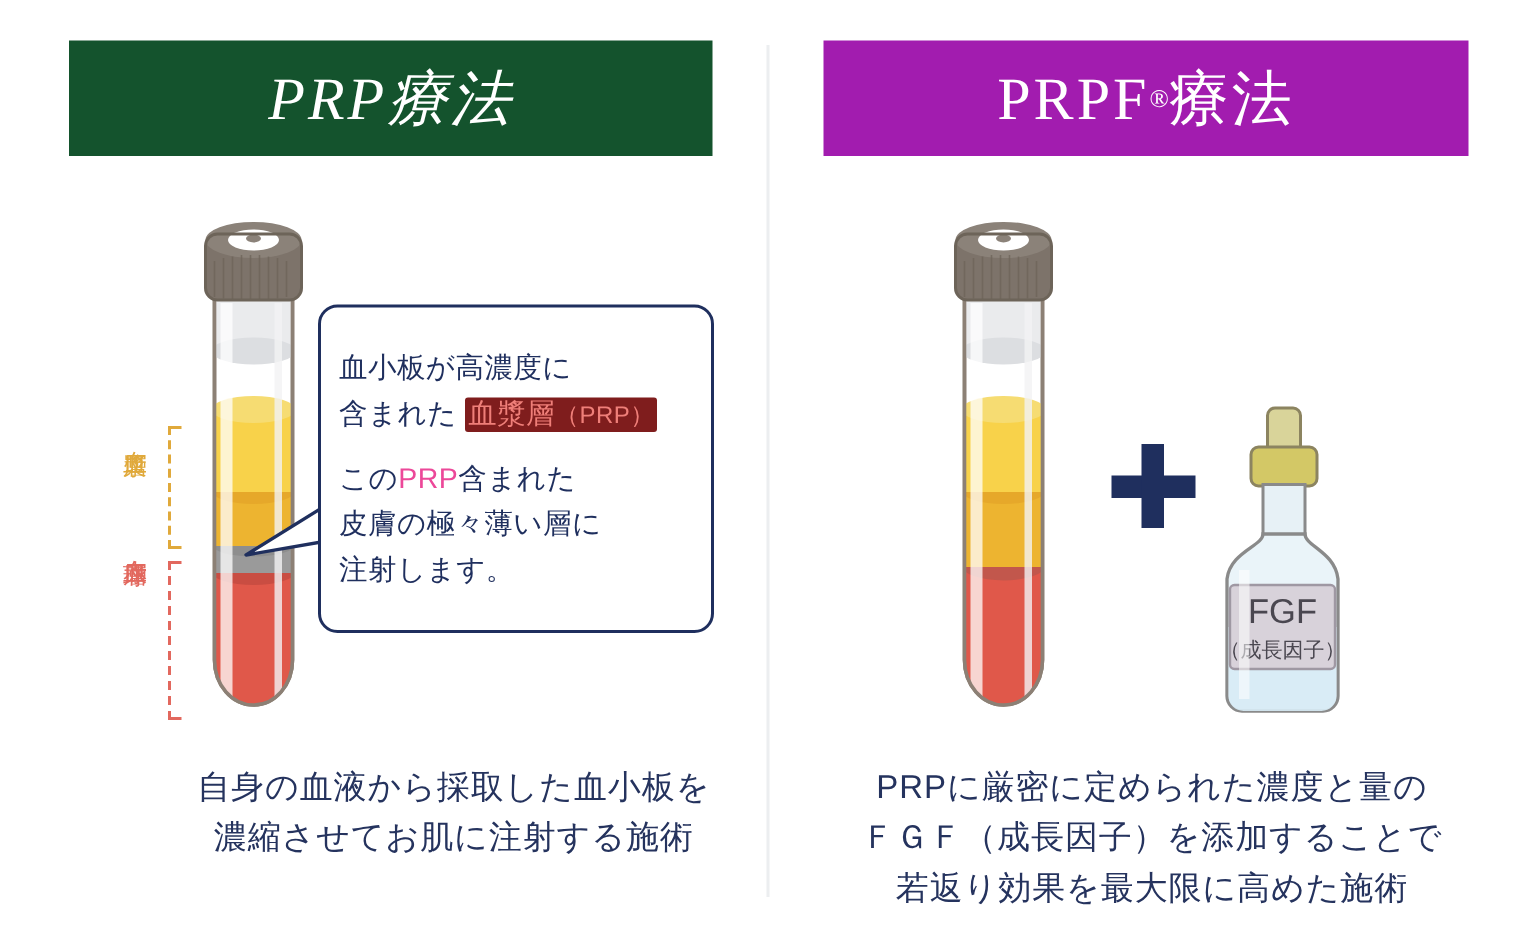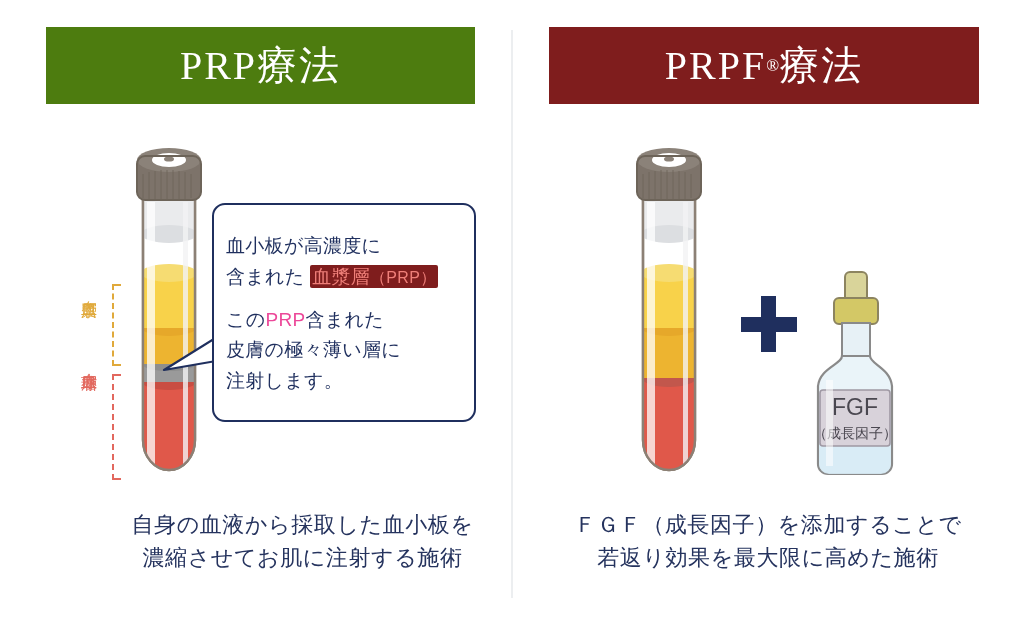--- a/index.html
+++ b/index.html
@@ -25,22 +25,22 @@
 
   
   .banner{
     position:absolute;top:27px;height:77px;
     display:flex;align-items:center;justify-content:center;
     color:#ffffff;
     font-family:"Liberation Serif","DejaVu Serif",serif;
     font-size:40px;letter-spacing:2px;
     white-space:nowrap;
   }
-  .banner.blue{left:46px;width:429px;background:#4d7c0f;}
-  .banner.pink{left:549px;width:430px;background:#7f1d1d;}
+  .banner.blue{left:46px;width:429px;background:#14532d;font-style:italic;}
+  .banner.pink{left:549px;width:430px;background:#a21caf;}
   .banner .reg{font-size:17px;vertical-align:super;letter-spacing:0;}
 
   
   .tube{position:absolute;width:72px;height:330px;}
   .tube.l{left:133px;top:148px;}
   .tube.r{left:633px;top:148px;}
 
   .tube svg{display:block;width:100%;height:100%;overflow:visible;}
 
   
@@ -274,17 +274,18 @@
 
       <rect x="22" y="122" width="70" height="56" rx="3" fill="#d8d2da" stroke="#9f98a3" stroke-width="1.6"></rect>
       <text x="57" y="147" text-anchor="middle" font-family="Liberation Sans, sans-serif" font-size="23" fill="#4a4750">FGF</text>
       <text x="57" y="170" text-anchor="middle" font-family="Liberation Sans, sans-serif" font-size="14" fill="#4a4750">（成長因子）</text>
 
       <rect x="28" y="112" width="7" height="86" fill="#ffffff" opacity="0.55"></rect>
     </svg>
   </div>
 
   <div class="caption right">
+    <div>PRPに厳密に定められた濃度と量の</div>
     <div>ＦＧＦ（成長因子）を添加することで</div>
     <div>若返り効果を最大限に高めた施術</div>
   </div>
 
 </div>
 
 </body></html>

